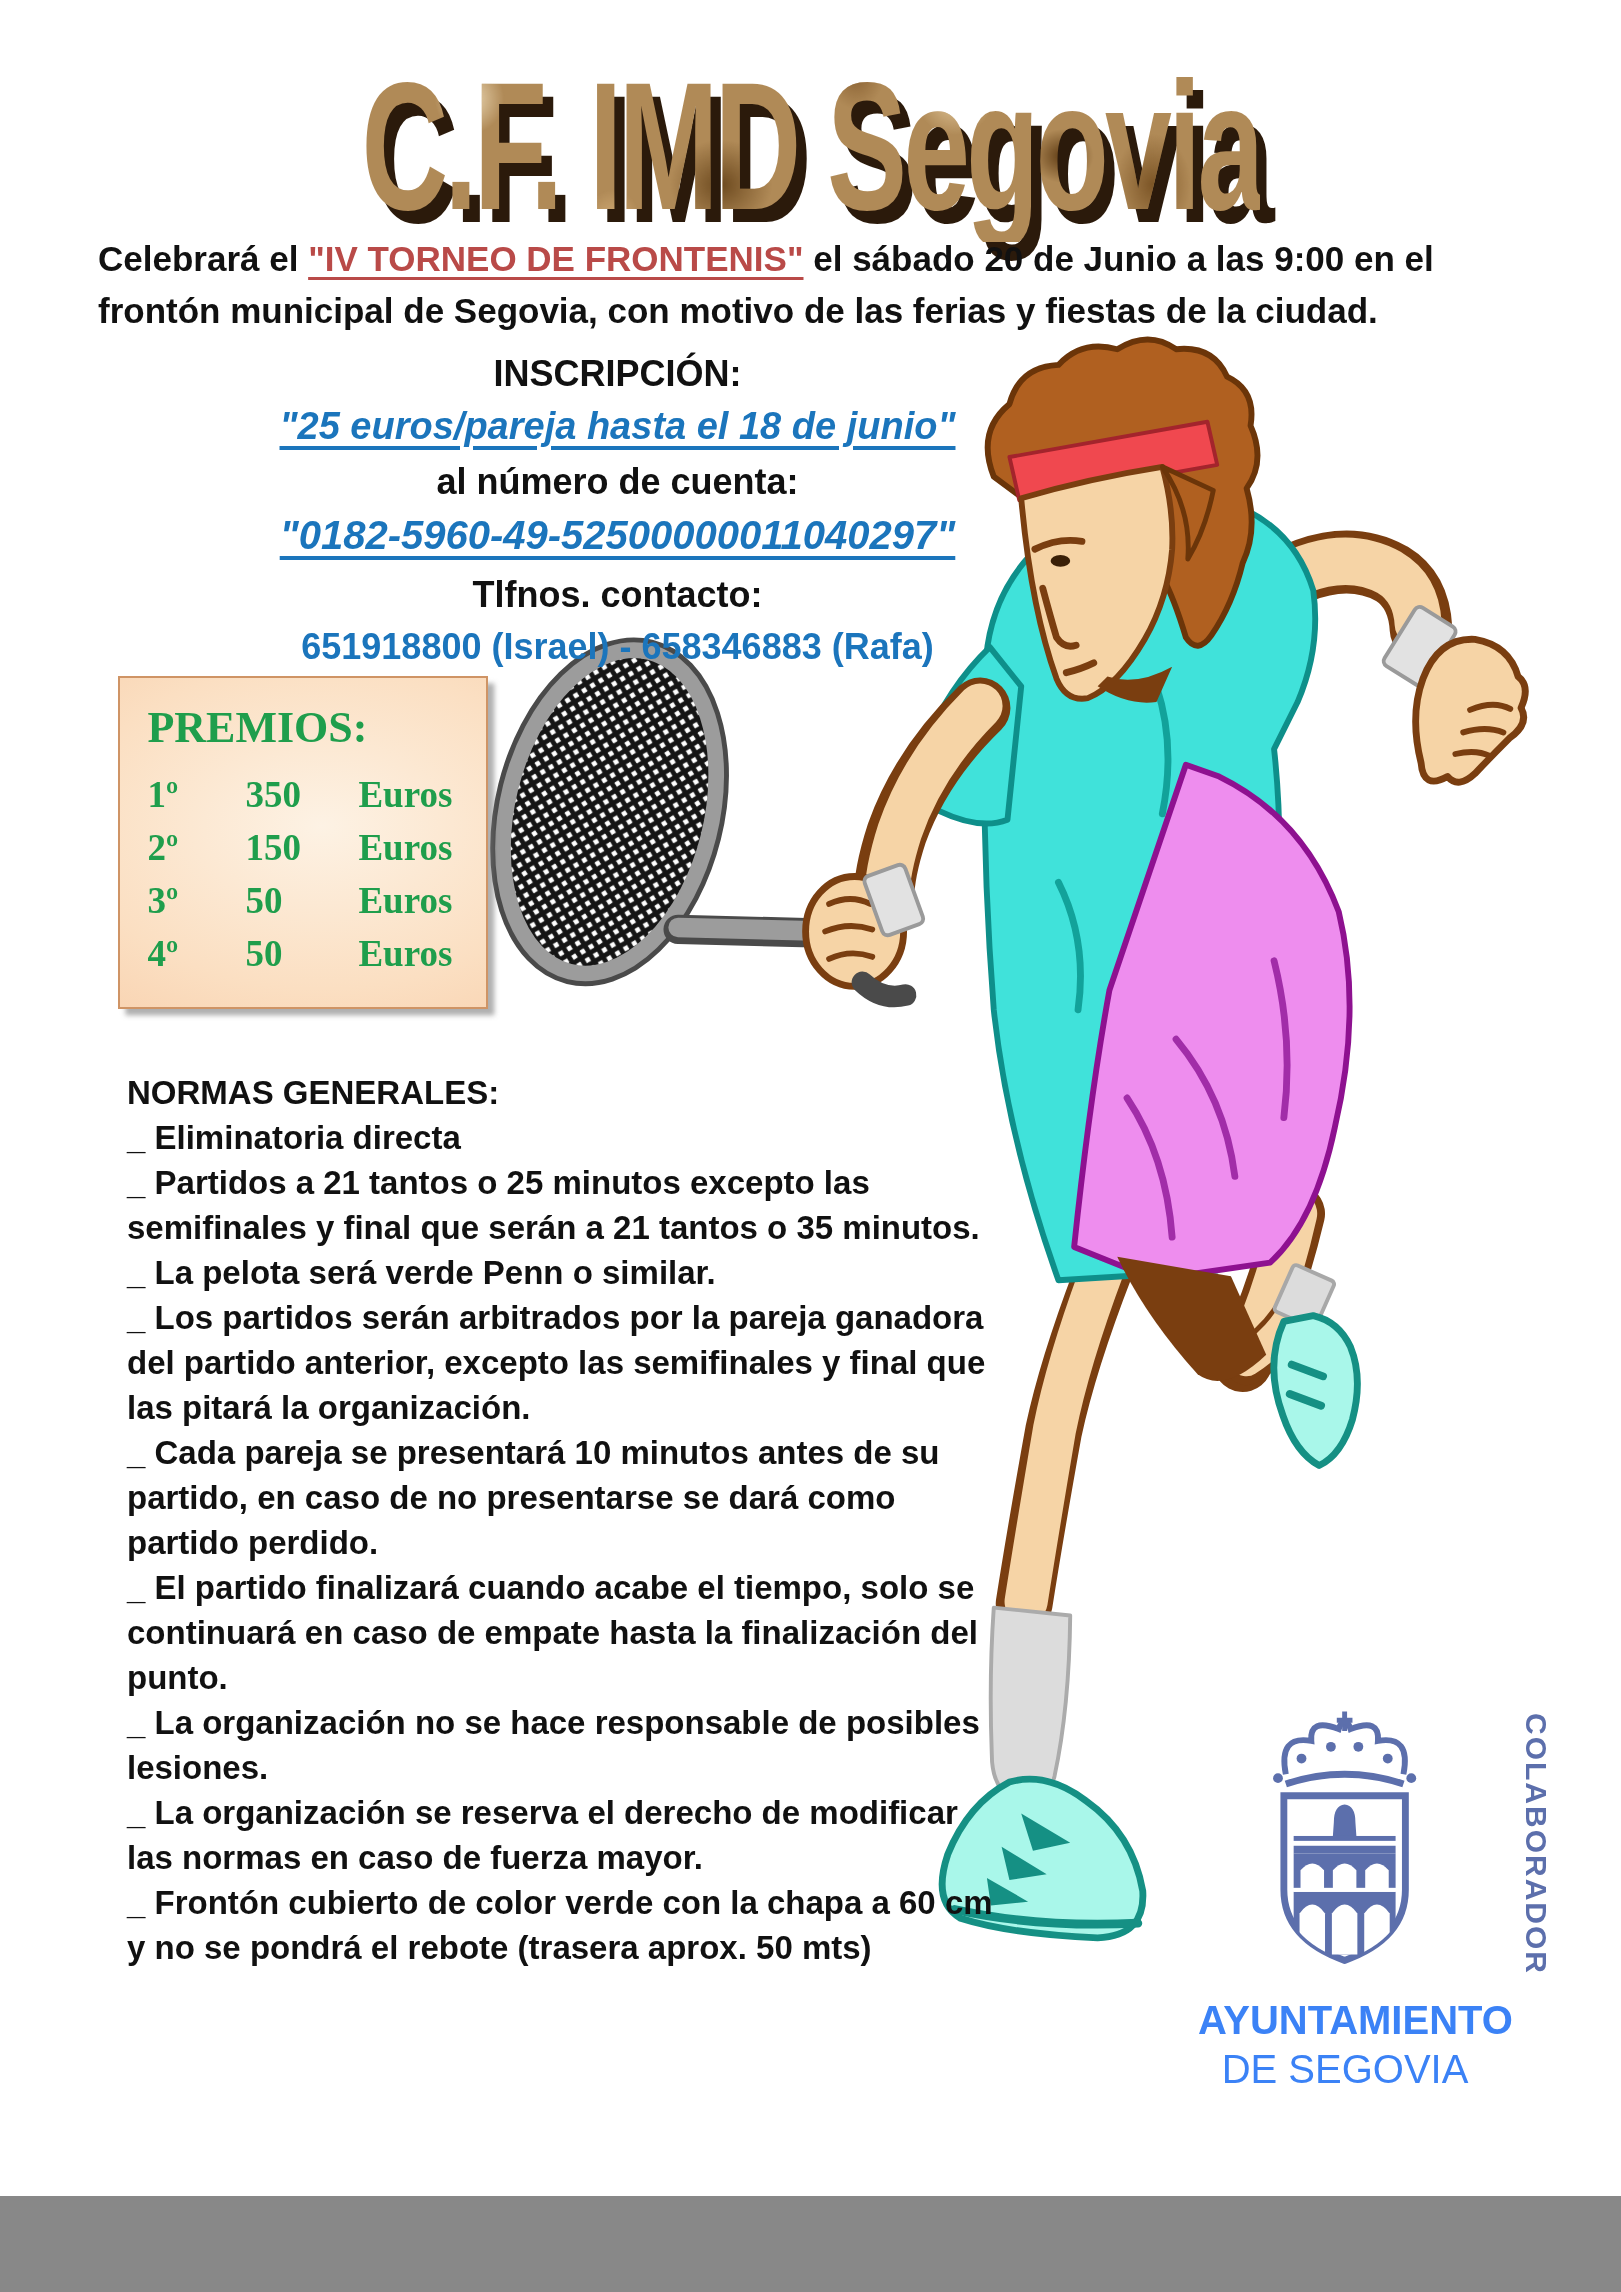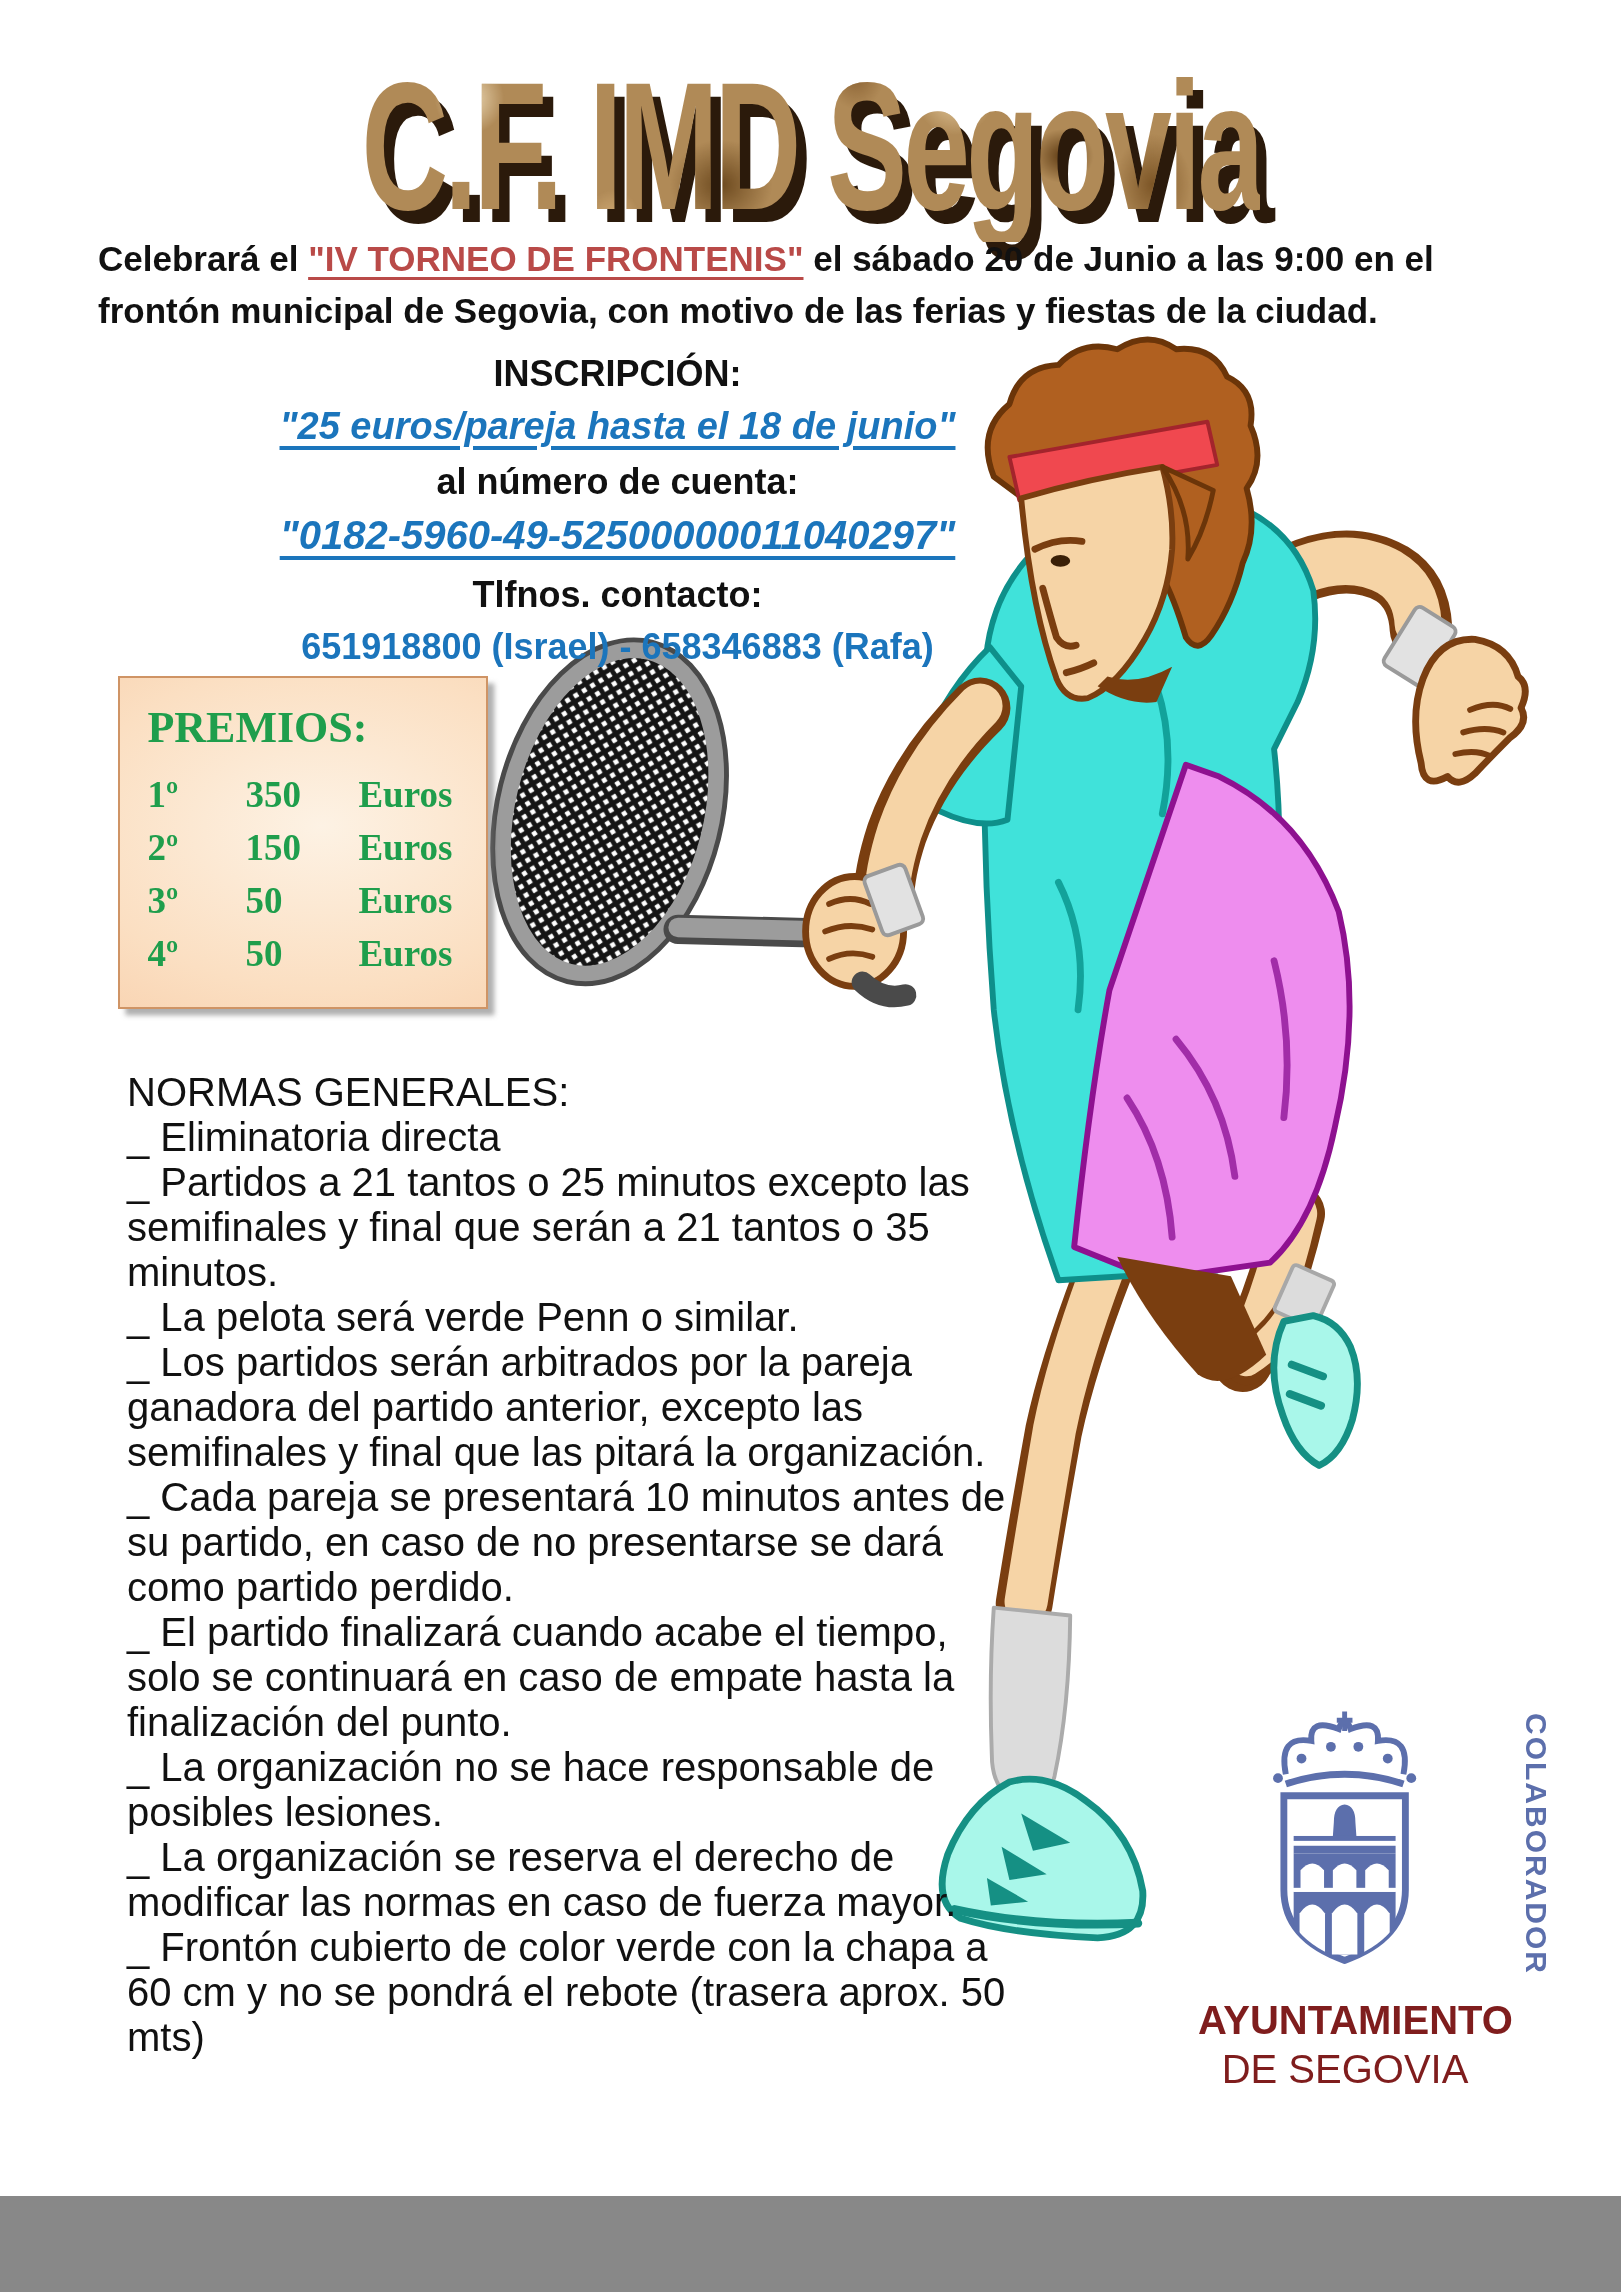--- a/index.html
+++ b/index.html
@@ -52,27 +52,27 @@
     background:radial-gradient(ellipse 150% 110% at 55% 45%, #fdf2e4 0%, #fbdfc2 45%, #f5c096 100%);
     box-shadow:6.9px 6.9px 4.9px rgba(110,110,110,.55);
     box-sizing:border-box;padding:23.5px 0 0 27.4px;font-family:Liberation Serif, serif;
   }
   .prizes-heading{font-size:44px;font-weight:bold;color:#1f9e4c;margin-bottom:15.7px;}
   .prize-row{display:grid;grid-template-columns:98px 113px auto;height:53px;align-items:center;}
   .prize-cell{font-size:37px;font-weight:bold;color:#1f9e4c;}
   
   .rules{
     position:absolute;left:127px;top:1070px;width:882px;
-    font-size:40px;font-weight:normal;color:#111;line-height:45px;
+    font-size:33px;font-weight:bold;color:#111;line-height:45px;
   }
   .rules-heading{margin-bottom:0;}
   
   .player-svg{position:absolute;left:0;top:0;width:1621px;height:2293px;pointer-events:none;}
   
-  .logo-block{position:absolute;left:1198px;top:1702px;width:294px;text-align:center;color:#7f1d1d;}
+  .logo-block{position:absolute;left:1198px;top:1702px;width:294px;text-align:center;color:#3b82f6;}
   .logo-text1{font-size:40px;font-weight:bold;letter-spacing:0px;margin-top:5.9px;}
   .logo-text2{font-size:40px;font-weight:normal;margin-top:3.9px;}
   .colaborador{
     position:absolute;left:1553px;top:1713px;width:294px;
     transform:rotate(90deg);transform-origin:0 0;
     font-size:30px;font-weight:bold;letter-spacing:2px;color:#5c6fac;white-space:nowrap;
   }
 </style>
 </head>
 <body>

